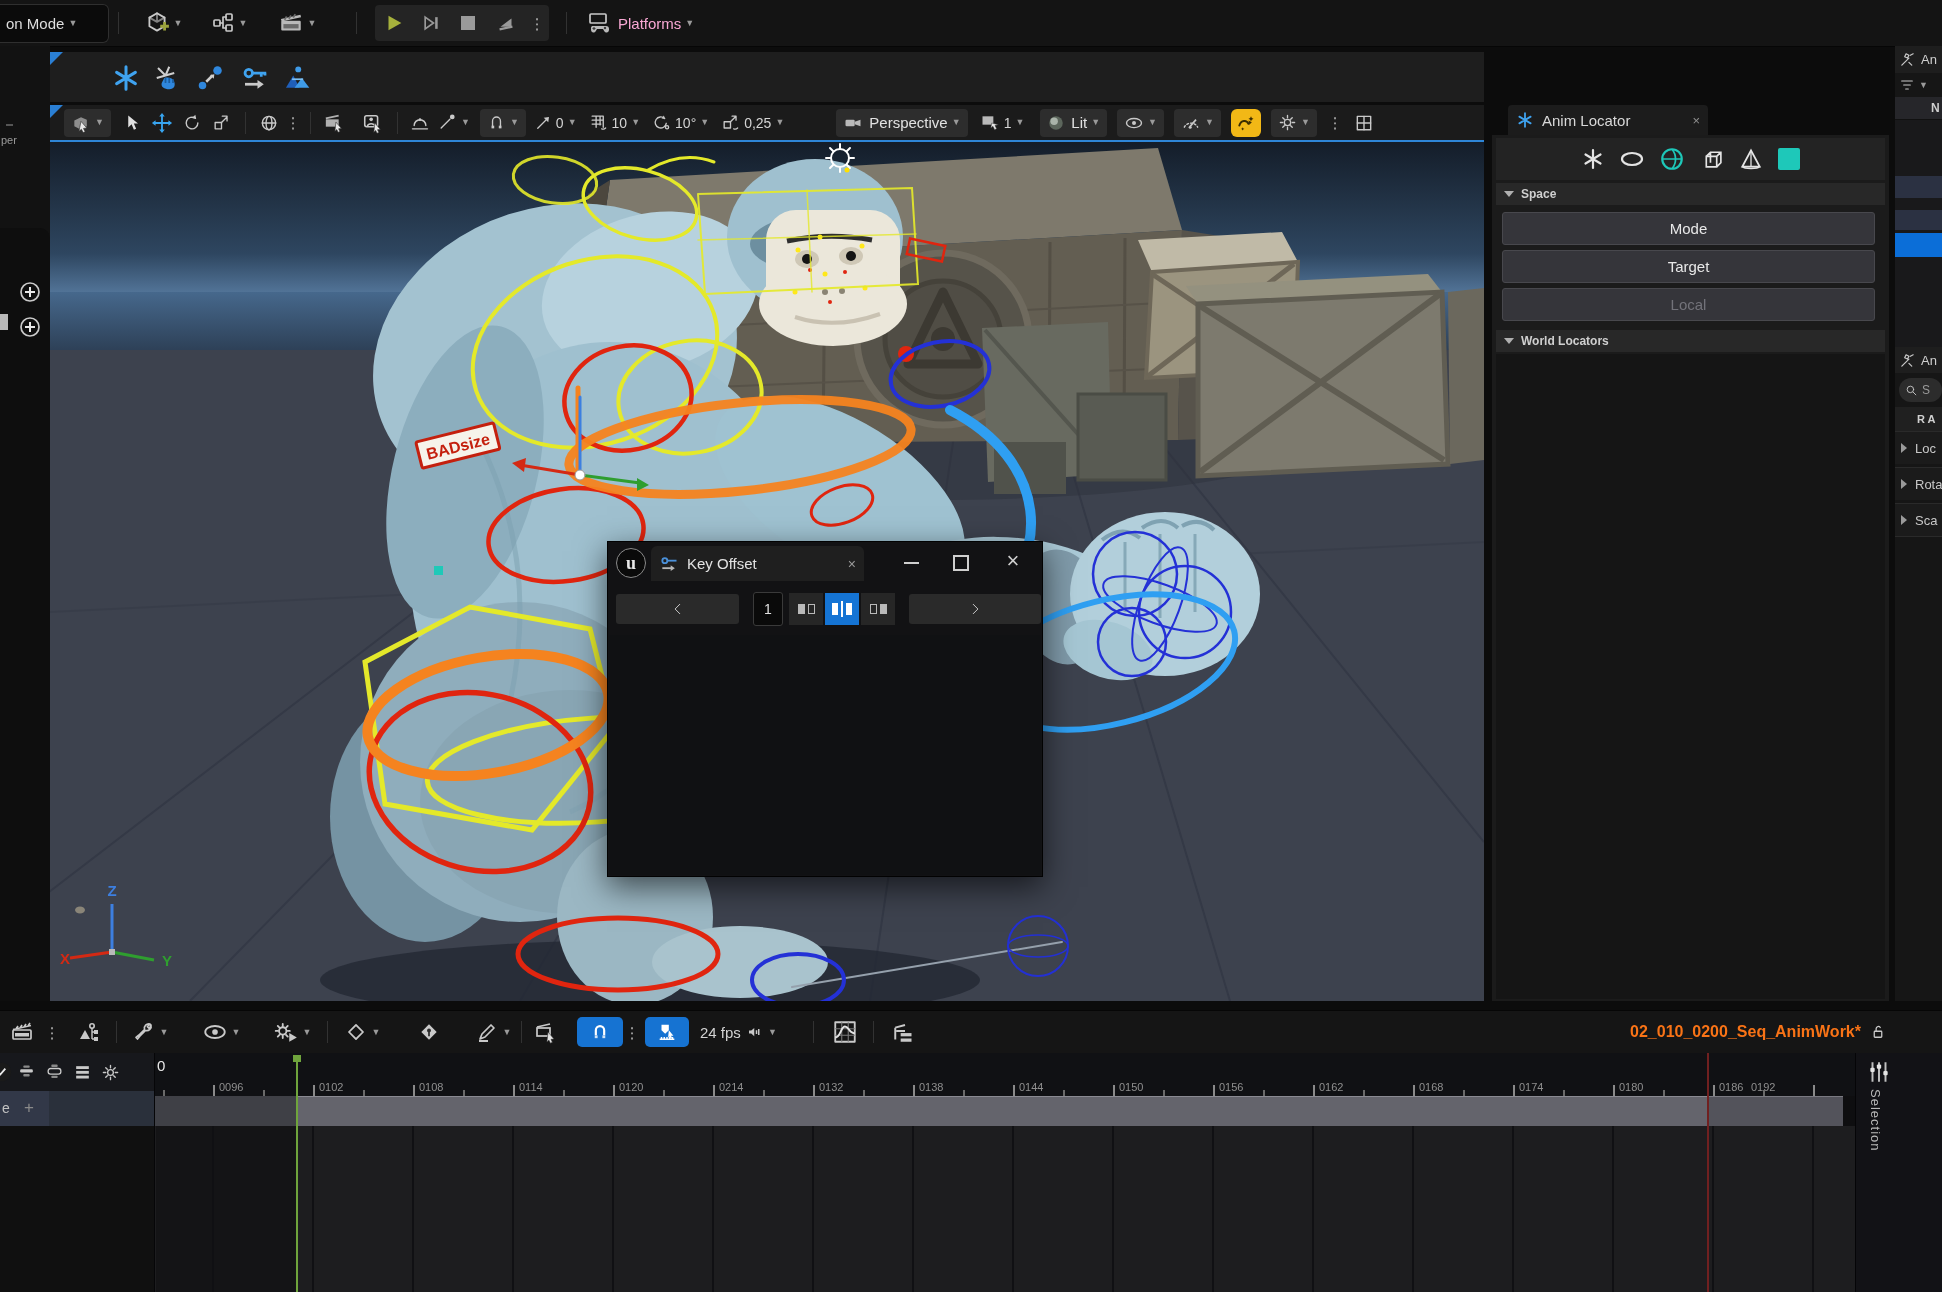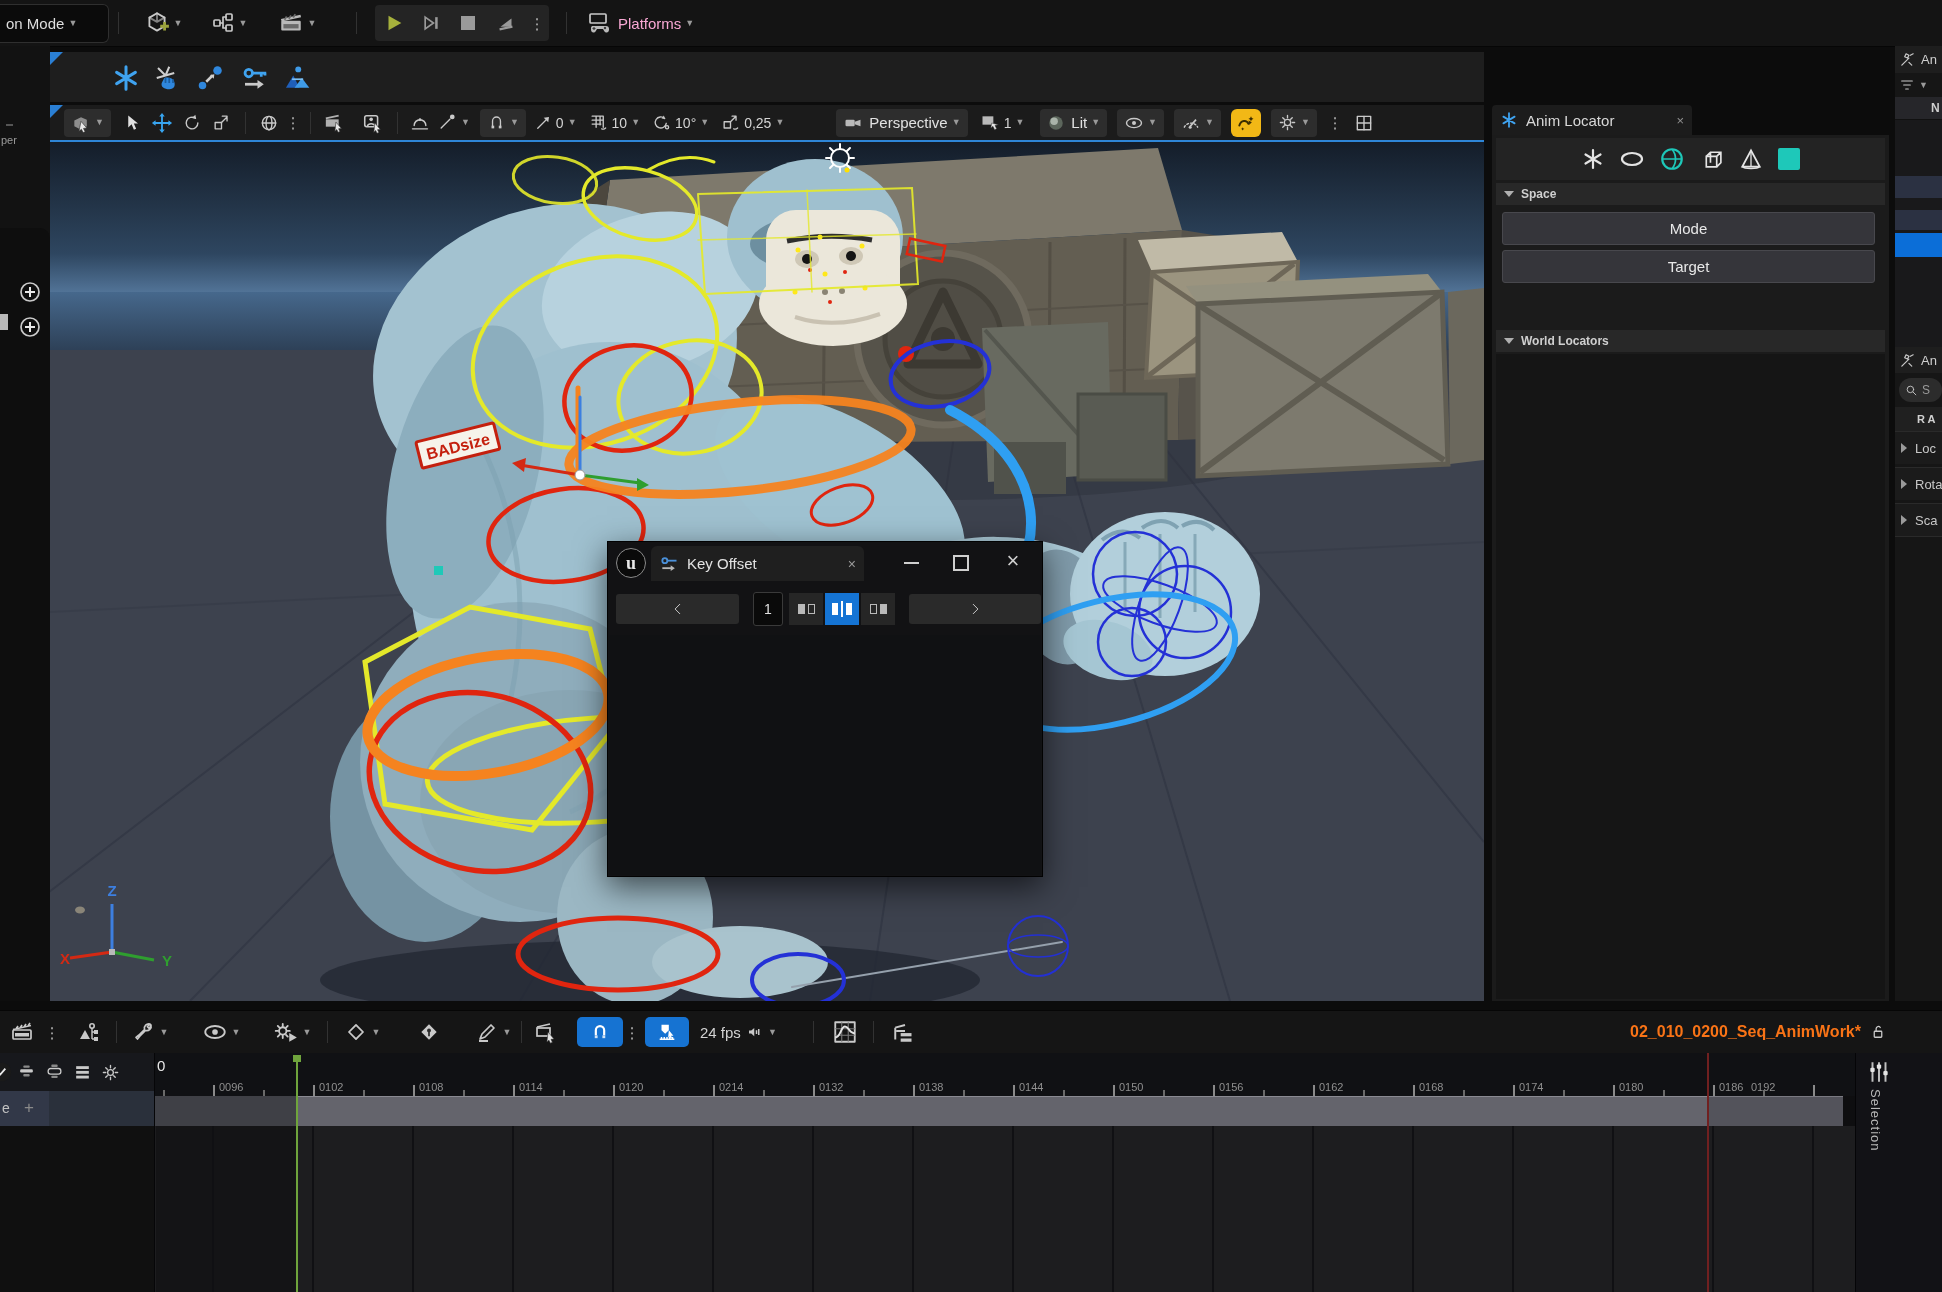--- a/index.html
+++ b/index.html
@@ -29,21 +29,21 @@
           box-shadow:0 10px 30px rgba(0,0,0,.6);box-sizing:border-box;}
   .ko-tab{left:43px;top:4px;width:213px;height:35px;background:#1f1f1f;border-radius:6px 6px 0 0;display:flex;align-items:center;padding:0 8px;box-sizing:border-box;}
   .ko-btnrow{left:0;top:43px;width:100%;height:48px;display:flex;align-items:center;}
   .ko-nav{background:#2a2a2a;border-radius:3px;height:30px;display:flex;align-items:center;justify-content:center;}
   .seg{width:34px;height:32px;display:flex;align-items:center;justify-content:center;background:#262626;}
   .seg.sel{background:#1574d4;}
   .ko-body{left:1px;top:93px;width:432px;height:240px;background:#101113;}
   
   .al-panel{left:1492px;top:105px;width:397px;height:896px;background:#1b1b1b;}
   .al-tabbar{left:0;top:0;width:397px;height:30px;background:#0c0c0c;}
-  .al-tab{left:0;top:0;width:200px;height:30px;background:#1c1c1c;border-radius:4px 4px 0 0;display:flex;align-items:center;padding:0 8px;box-sizing:border-box;}
+  .al-tab{left:16px;top:0;width:200px;height:30px;background:#1c1c1c;border-radius:4px 4px 0 0;display:flex;align-items:center;padding:0 8px;box-sizing:border-box;}
   .al-iconrow{left:4px;top:33px;width:389px;height:42px;background:#232323;display:flex;align-items:center;justify-content:center;gap:14px;}
   .al-header{width:389px;height:22px;background:#282828;display:flex;align-items:center;padding-left:8px;box-sizing:border-box;
              font-size:12px;font-weight:bold;color:#cfcfcf;gap:7px;}
   .al-btn{left:10px;width:373px;height:33px;background:#35353a;border:1px solid #48484d;border-radius:3px;
           display:flex;align-items:center;justify-content:center;font-size:15px;color:#e8e8e8;box-sizing:border-box;}
   .tri-down{width:0;height:0;border-left:5px solid transparent;border-right:5px solid transparent;border-top:6px solid #b0b0b0;}
   .tri-right{width:0;height:0;border-top:5px solid transparent;border-bottom:5px solid transparent;border-left:6px solid #9a9a9a;}
   
   .sliver{left:1895px;width:47px;background:#161616;overflow:hidden;}
   .sl-row{width:47px;display:flex;align-items:center;}
@@ -627,20 +627,21 @@
           <path d="M12 4v15" stroke="#e4e4e4" stroke-width="1.2"></path>
       </svg>
       <span style="width:22px;height:22px;background:#1ec8b9;border-radius:2px"></span>
     </div>
     <div class="abs al-header" style="left:4px;top:78px">
       <span class="tri-down"></span>
       <span>Space</span>
     </div>
     <div class="abs al-btn" style="top:107px">Mode</div>
     <div class="abs al-btn" style="top:145px">Target</div>
+    <div class="abs al-btn" style="top:183px;color:#73737a">Local</div>
     <div class="abs al-header" style="left:4px;top:225px">
       <span class="tri-down"></span>
       <span>World Locators</span>
     </div>
     <div class="abs" style="left:4px;top:249px;width:389px;height:645px;background:#151515"></div>
   </div>
 
   <div class="abs sliver" style="top:46px;height:301px">
     <div class="sl-row" style="height:27px;background:#1e1e1e">
       <svg width="17" height="17" viewBox="0 0 24 24" style="margin-left:4px">

